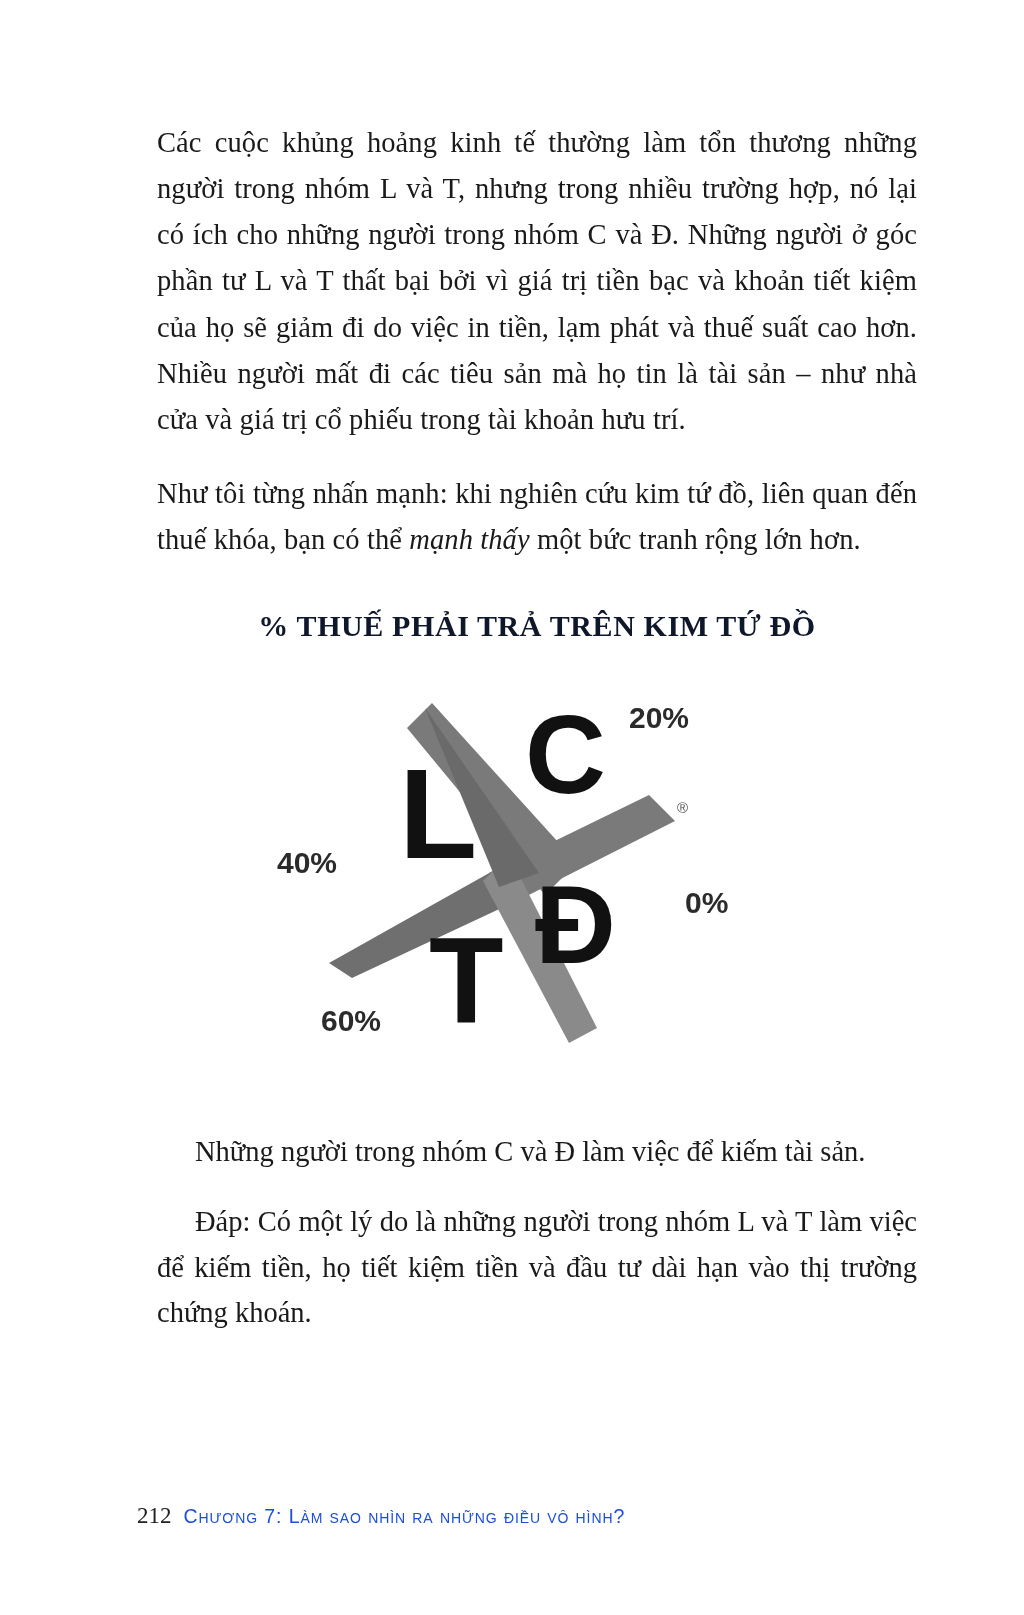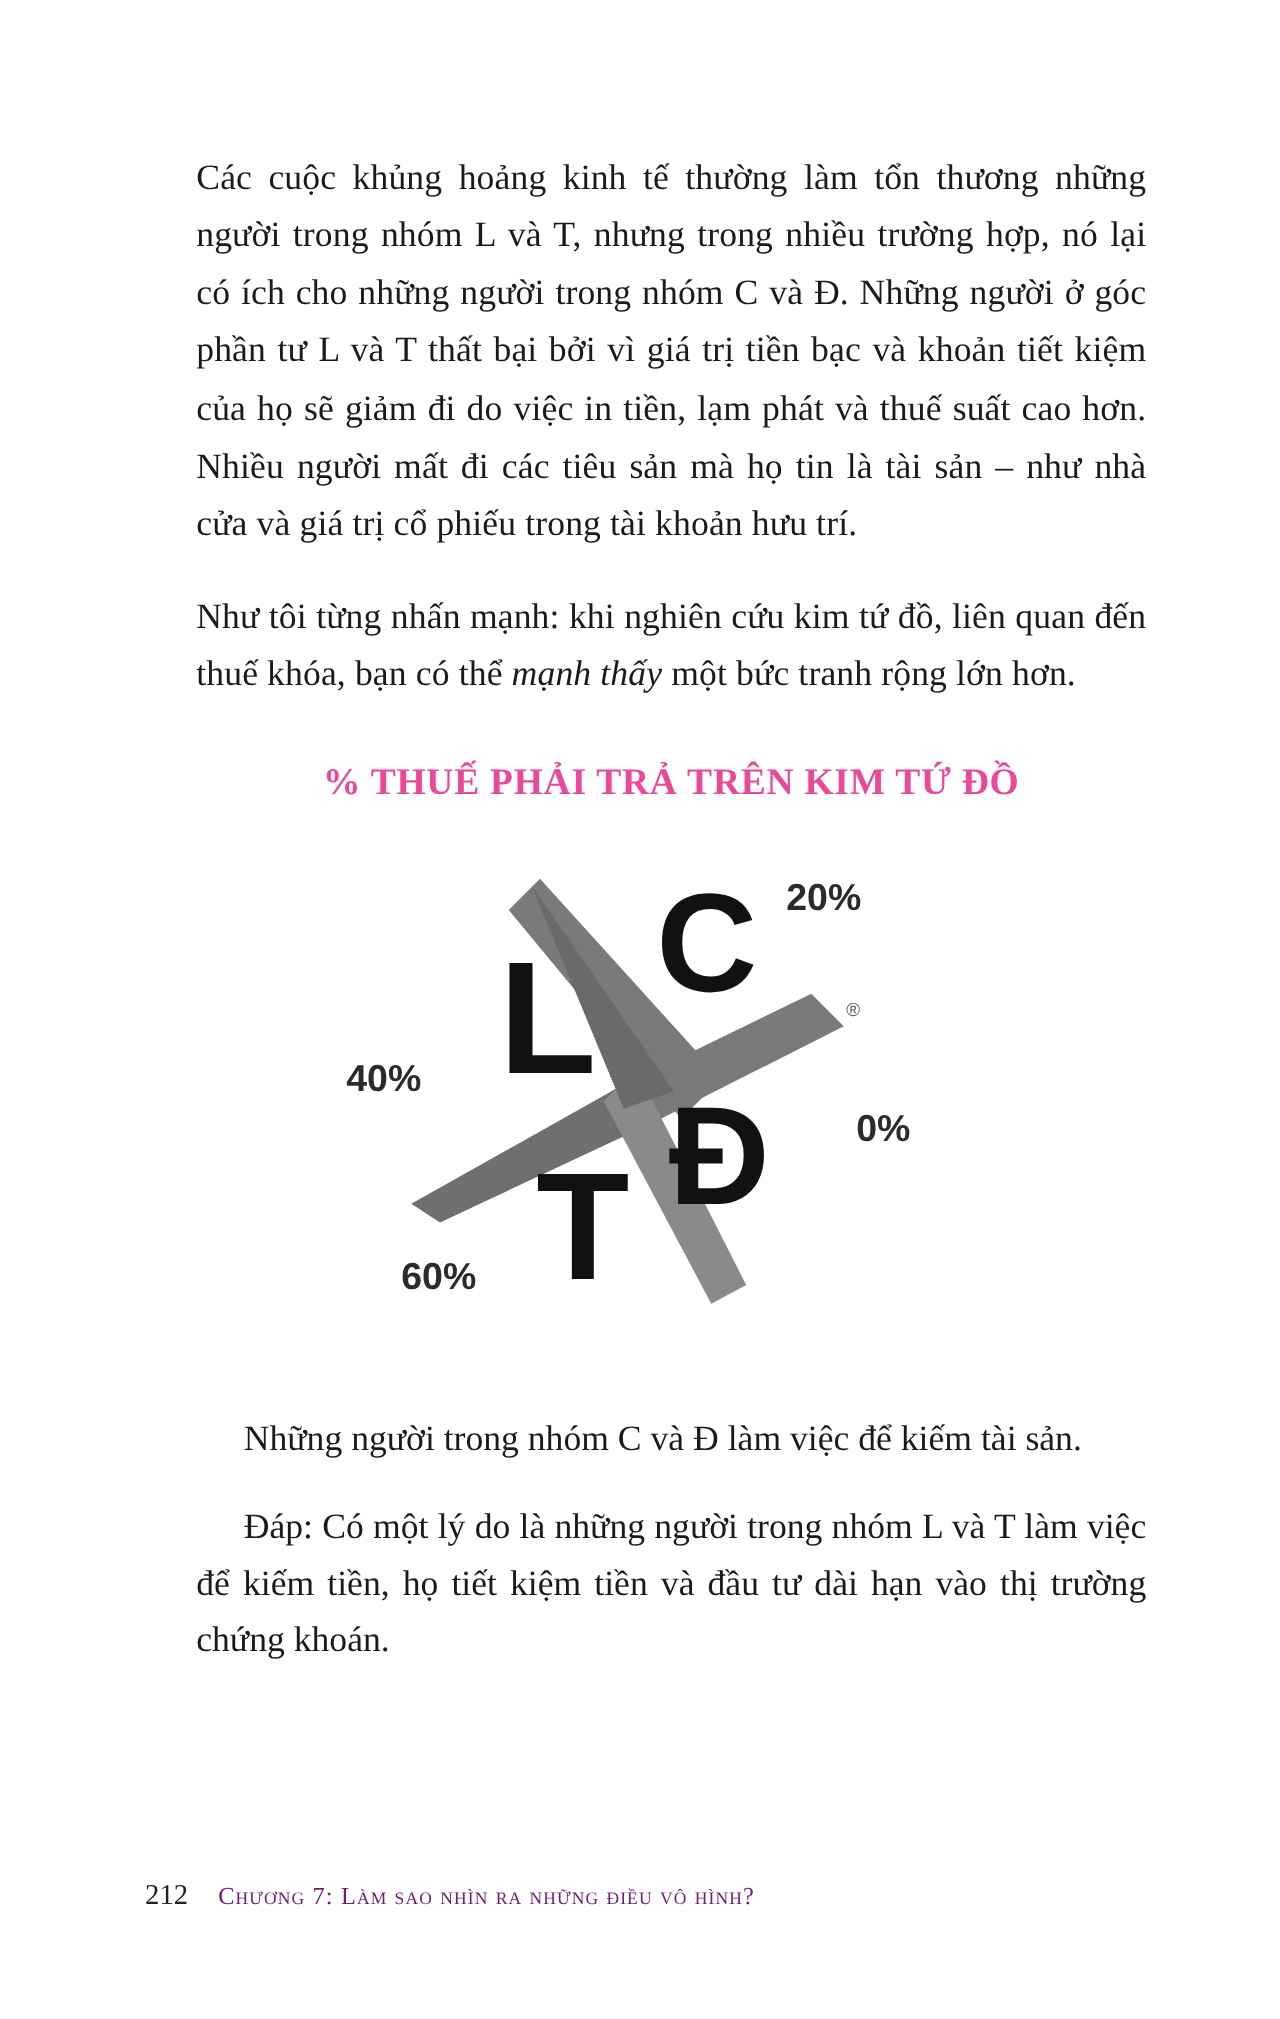--- a/index.html
+++ b/index.html
@@ -40,21 +40,21 @@
   }
   .para em {
     font-style: italic;
   }
   .fig-title {
     text-align: center;
     font-size: 30px;
     letter-spacing: 0.6px;
     margin: 46px 0 0 0;
     font-family: "Liberation Serif", serif;
-    color: #ec4899;
+    color: #0f172a;
   }
   .figure-wrap {
     position: relative;
     width: 760px;
     height: 420px;
     margin-top: 30px;
   }
   .figure-svg {
     position: absolute;
     left: 50%;
@@ -74,37 +74,37 @@
     font-style: normal;
   }
   p.qa-line .ital {
     font-style: italic;
   }
   .indent {
     text-indent: 38px;
   }
   .footer {
     position: absolute;
-    left: 71px;
+    left: 92px;
     bottom: 86px;
     display: flex;
-    align-items: flex-end;
-    gap: 24px;
+    align-items: center;
+    gap: 12px;
   }
   .footer .pagenum {
     font-size: 23px;
     color: #222;
     font-family: "Liberation Serif", serif;
   }
   .footer .chapline {
     font-size: 19.5px;
     letter-spacing: 0.9px;
-    color: #701a75;
+    color: #1d4ed8;
     font-variant: small-caps;
-    font-family: Liberation Serif, serif;
+    font-family: Liberation Sans, sans-serif;
   }
   .pct-label {
     font-family: "Liberation Sans", sans-serif;
     font-weight: bold;
     font-size: 30px;
     fill: #2b2b2b;
   }
   .quad-letter {
     font-family: "Liberation Sans", sans-serif;
     font-weight: bold;

